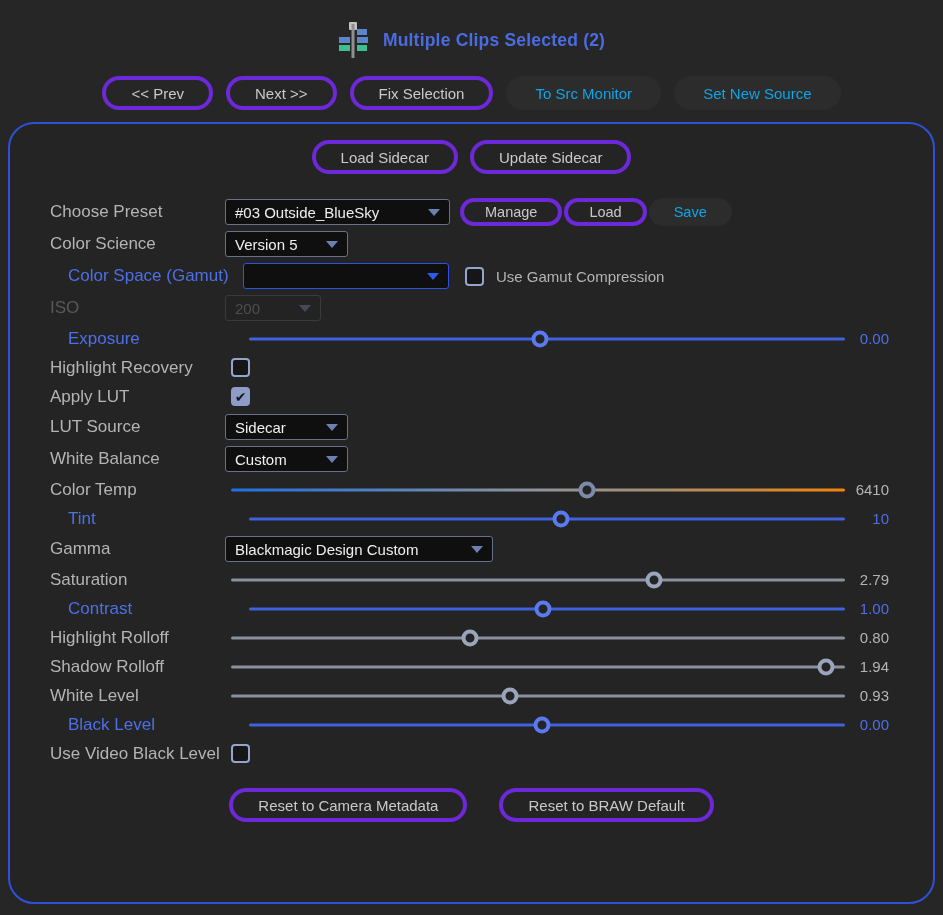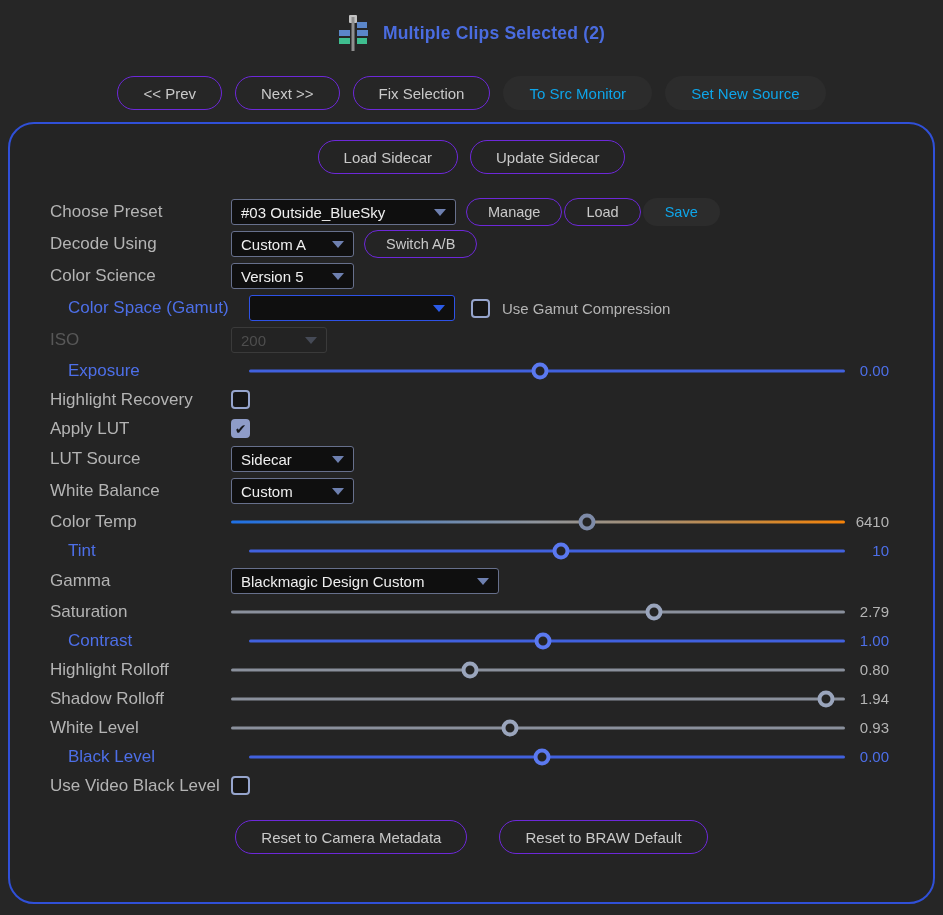--- a/index.html
+++ b/index.html
@@ -1,25 +1,25 @@
 <!DOCTYPE html>
 <html><head>
 <meta charset="utf-8">
 <style>
   html,body{margin:0;padding:0;background:#262626;width:943px;height:915px;overflow:hidden;
     font-family:"Liberation Sans","DejaVu Sans",sans-serif;-webkit-font-smoothing:antialiased;}
   .app{position:relative;width:943px;height:915px;}
 
   
-  .hdr{position:absolute;top:13px;left:0;width:100%;display:flex;justify-content:center;align-items:center;gap:15px;}
+  .hdr{position:absolute;top:20px;left:0;width:100%;display:flex;justify-content:center;align-items:center;gap:15px;}
   .hdr-title{color:#4a6ce0;font-size:17.5px;font-weight:700;letter-spacing:.2px;}
 
   
   .pill{display:inline-flex;align-items:center;justify-content:center;height:34px;padding:0 25px;
-    border:1px solid #6d28d9;border-radius:17px;background:transparent;color:#c9c9c9;
+    border:4px solid #6d28d9;border-radius:17px;background:transparent;color:#c9c9c9;
     font-size:15px;font-family:inherit;cursor:pointer;white-space:nowrap;}
   .pill.small{height:28px;border-radius:14px;padding:0 21px;font-size:14.5px;}
   .pill.disabled{border-color:transparent;background:#2c2c2c;color:#0ea5e9;cursor:default;}
 
   .toolbar{position:absolute;top:76px;left:0;width:100%;display:flex;justify-content:center;gap:13px;}
 
   
   .panel{position:absolute;left:8px;top:122px;width:923px;height:778px;background:#242424;
     border:2px solid #3050d8;border-radius:26px;box-sizing:content-box;}
   .sidecar-row{display:flex;justify-content:center;gap:12px;padding-top:16px;}
@@ -27,21 +27,21 @@
   .footer-row{display:flex;justify-content:center;gap:32px;margin-top:20px;}
 
   
   .row{display:flex;align-items:center;height:29px;}
   .row.row-select{height:32px;}
   .lbl{width:175px;flex:none;font-size:17px;color:#b4b4b4;}
   .lbl.accent{color:#4d6fe8;margin-left:18px;}
   .lbl.dim{color:#585858;}
 
   
-  .select{display:flex;align-items:center;justify-content:space-between;height:24px;margin-left:6px;
+  .select{display:flex;align-items:center;justify-content:space-between;height:24px;
     background:#0f0f0f;border:1px solid #67708c;border-radius:3px;padding:0 9px;cursor:pointer;flex:none;}
   .select .val{color:#efefef;font-size:15px;white-space:nowrap;}
   .select .arrow{width:0;height:0;border-left:6px solid transparent;border-right:6px solid transparent;
     border-top:7px solid #6e80b0;margin-left:8px;}
   .select.accent{border-color:#2e52e6;}
   .select.accent .arrow{border-top-color:#2b5be8;}
   .select.dim{background:#232323;border-color:#3a3a3a;cursor:default;}
   .select.dim .val{color:#4e4e4e;}
   .select.dim .arrow{border-top-color:#454a56;}
   .size-s{width:76px;}  .size-m{width:103px;} .size-l{width:186px;} .size-xl{width:205px;} .size-xxl{width:248px;}
@@ -110,30 +110,20 @@
             <span class="val">#03 Outside_BlueSky</span>
             <span class="arrow"></span>
           </div>
           <div class="row-btns">
             <button class="pill small">Manage</button>
             <button class="pill small">Load</button>
             <button class="pill small disabled">Save</button>
           </div>
         </div>
         <div class="row row-select">
-          <span class="lbl">Decode Using</span>
-          <div class="select size-m">
-            <span class="val">Custom A</span>
-            <span class="arrow"></span>
-          </div>
-          <div class="row-btns">
-            <button class="pill small">Switch A/B</button>
-          </div>
-        </div>
-        <div class="row row-select">
           <span class="lbl">Color Science</span>
           <div class="select size-m">
             <span class="val">Version 5</span>
             <span class="arrow"></span>
           </div>
         </div>
         <div class="row row-select">
           <span class="lbl accent">Color Space (Gamut)</span>
           <div class="select size-l accent">
             <span class="val"></span>

